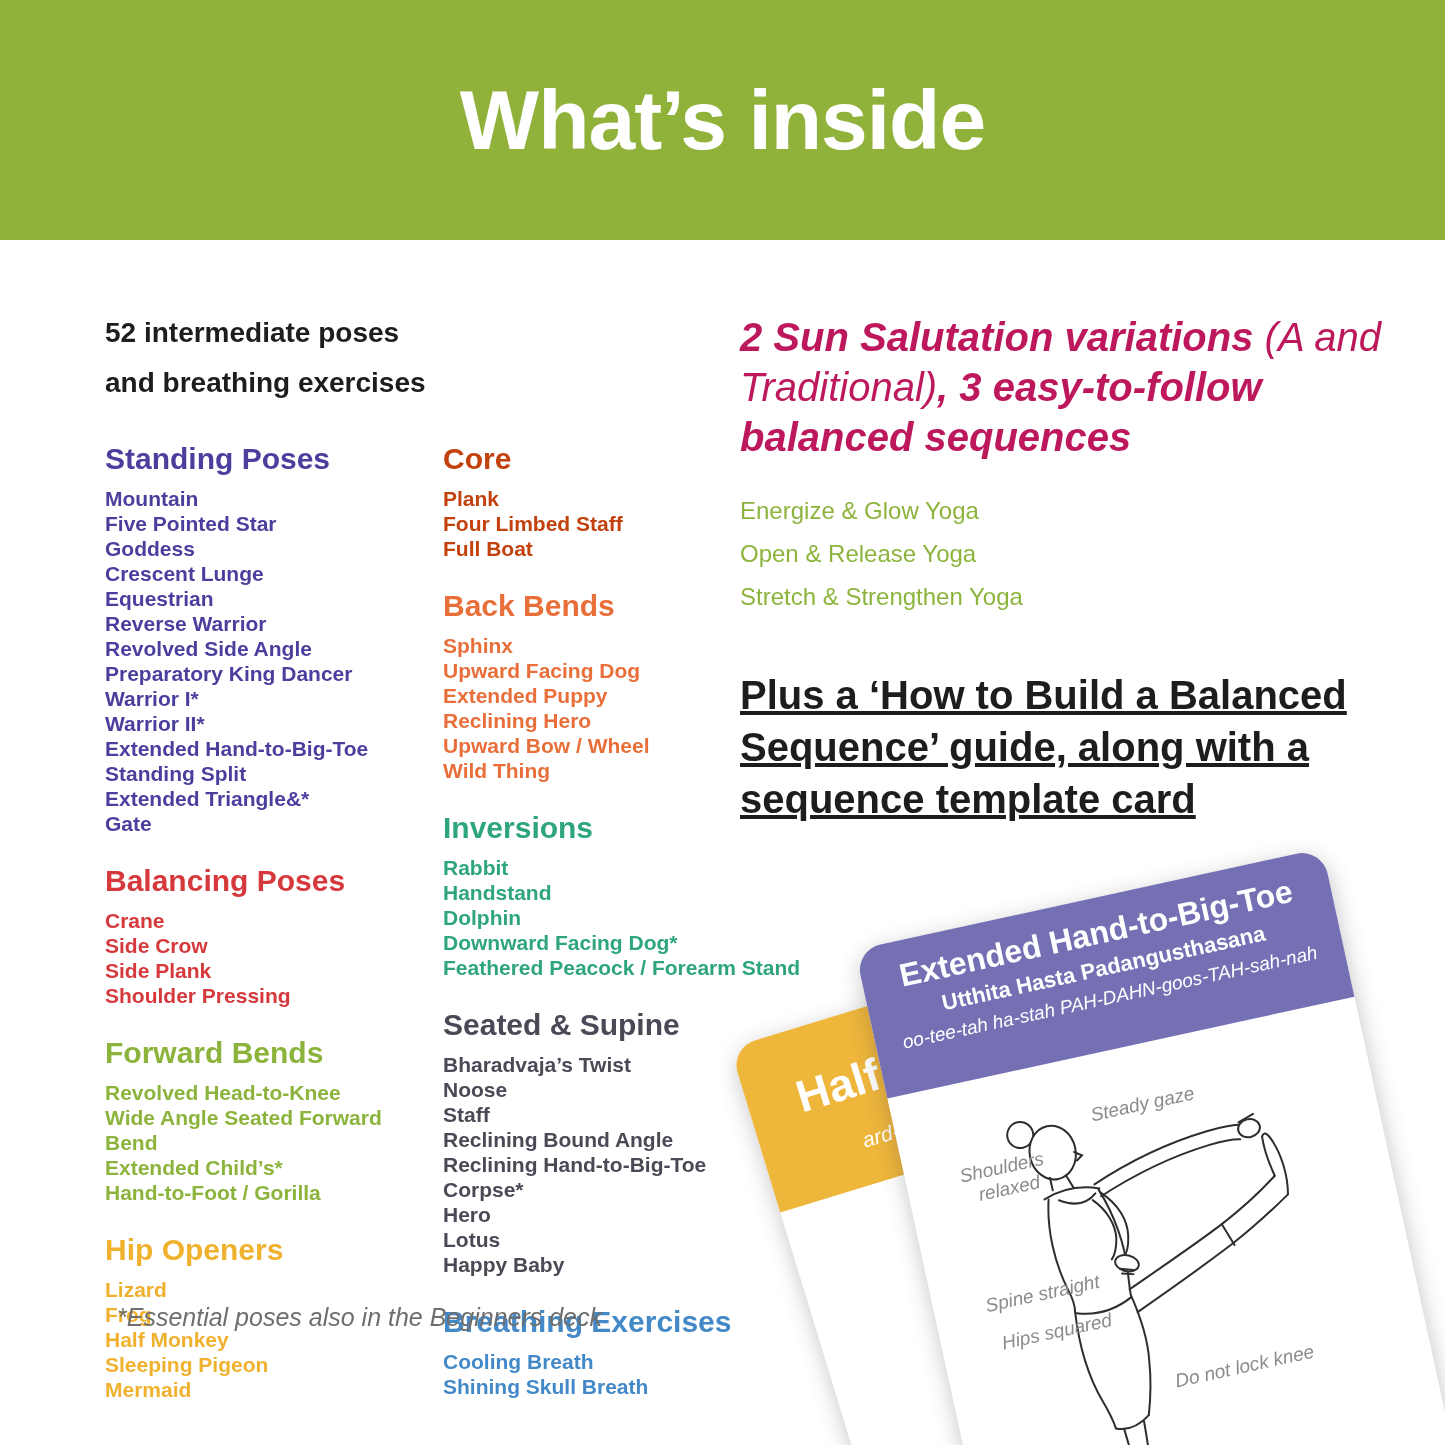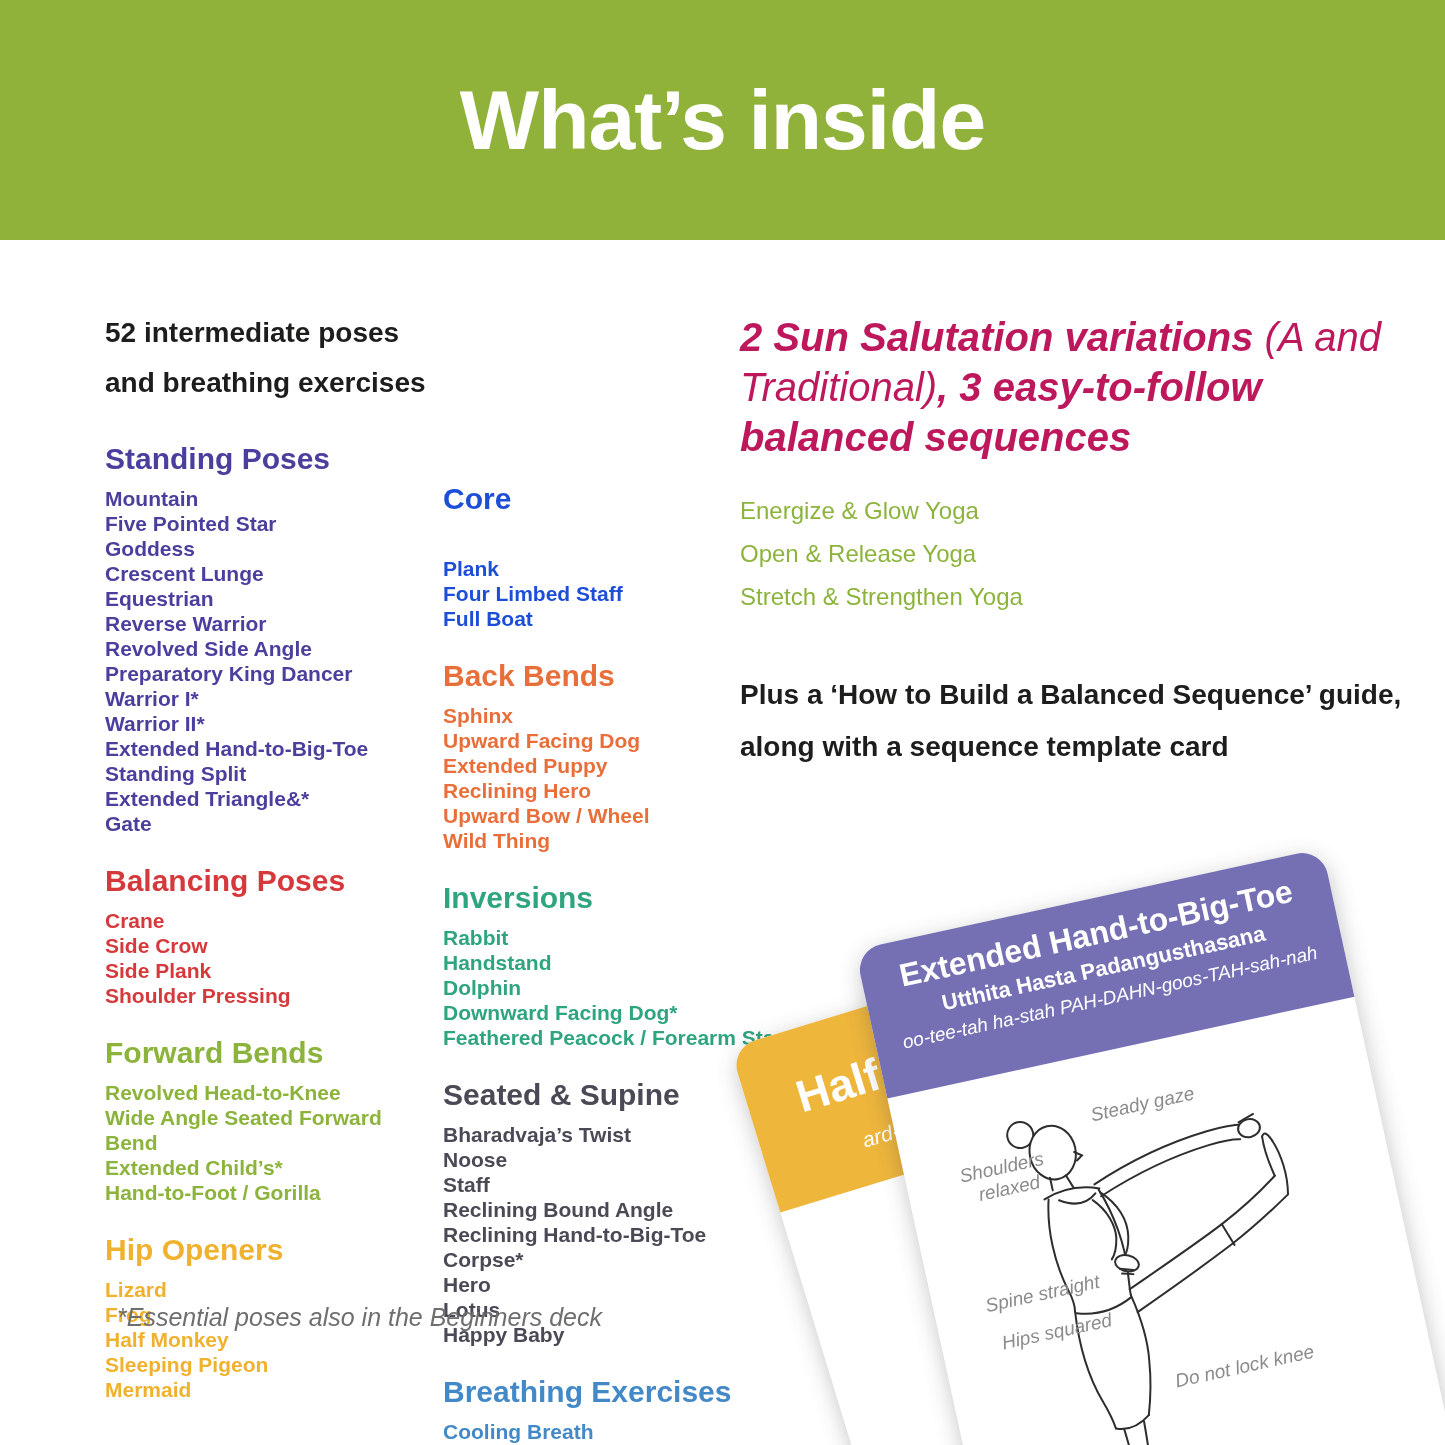--- a/index.html
+++ b/index.html
@@ -20,34 +20,34 @@
   .columns{display:flex;margin-top:34px;gap:6px;}
   .col-1{width:332px;flex-shrink:0;}
   .col-2{width:380px;flex-shrink:0;}
   .pose-section{margin-bottom:28px;}
   .sec-title{font-size:30px;font-weight:bold;margin:0 0 10px 0;line-height:34px;}
   .pose-list{list-style:none;margin:0;padding:0;font-size:21px;font-weight:bold;line-height:25px;}
   .c-standing{color:#4B3F9E;}
   .c-balancing{color:#D6393C;}
   .c-forward{color:#8CB43C;}
   .c-hip{color:#F0B22E;}
-  .c-core{color:#1d4ed8;margin-top:40px;}
+  .c-core{color:#c2410c;}
   .c-backbends{color:#E96F3A;}
   .c-inversions{color:#2FA57F;}
   .c-seated{color:#4A4955;}
   .c-breathing{color:#4389C8;}
   .footnote{position:absolute;left:105px;top:1291px;font-size:25px;font-style:italic;color:#6E6E6E;margin:12px;}
 
   
   .right-block{position:absolute;left:740px;top:312px;width:700px;}
   .right-heading{font-size:40px;line-height:50px;font-weight:bold;color:#be185d;margin:0;max-width:645px;font-style:italic;}
   .right-heading .regular{font-weight:normal;}
   .seq-list{list-style:none;margin:34px 0 16px 0;padding:0;color:#8CB43C;font-size:24px;font-weight:normal;line-height:29px;}
   .seq-list li{margin-bottom:14px;}
-  .plus-text{margin:58px 0 0 0;font-size:28px;line-height:52px;font-weight:bold;color:#1D1D1B;max-width:700px;}
+  .plus-text{margin:58px 0 0 0;font-size:40px;line-height:52px;font-weight:bold;color:#1D1D1B;max-width:700px;text-decoration:underline;}
 
   
   .card{position:absolute;background:#ffffff;border-radius:26px;box-shadow:0 6px 22px rgba(60,60,60,.3);}
   .card-header{position:relative;border-radius:26px 26px 0 0;box-sizing:border-box;}
   .card-yellow{left:730px;top:1048px;width:500px;height:660px;transform:rotate(-17deg);transform-origin:top left;z-index:1;}
   .card-yellow .card-header{background:#EFB63C;height:172px;}
   .yellow-title{position:absolute;left:50px;top:42px;font-size:45px;font-weight:bold;color:#ffffff;}
   .yellow-pron{position:absolute;left:100px;top:116px;font-size:21px;font-style:italic;color:#ffffff;}
   .card-purple{left:855px;top:950px;width:478px;height:780px;transform:rotate(-12.3deg);transform-origin:top left;z-index:2;}
   .card-purple .card-header{background:#7570B4;height:152px;padding-top:17px;text-align:center;}

